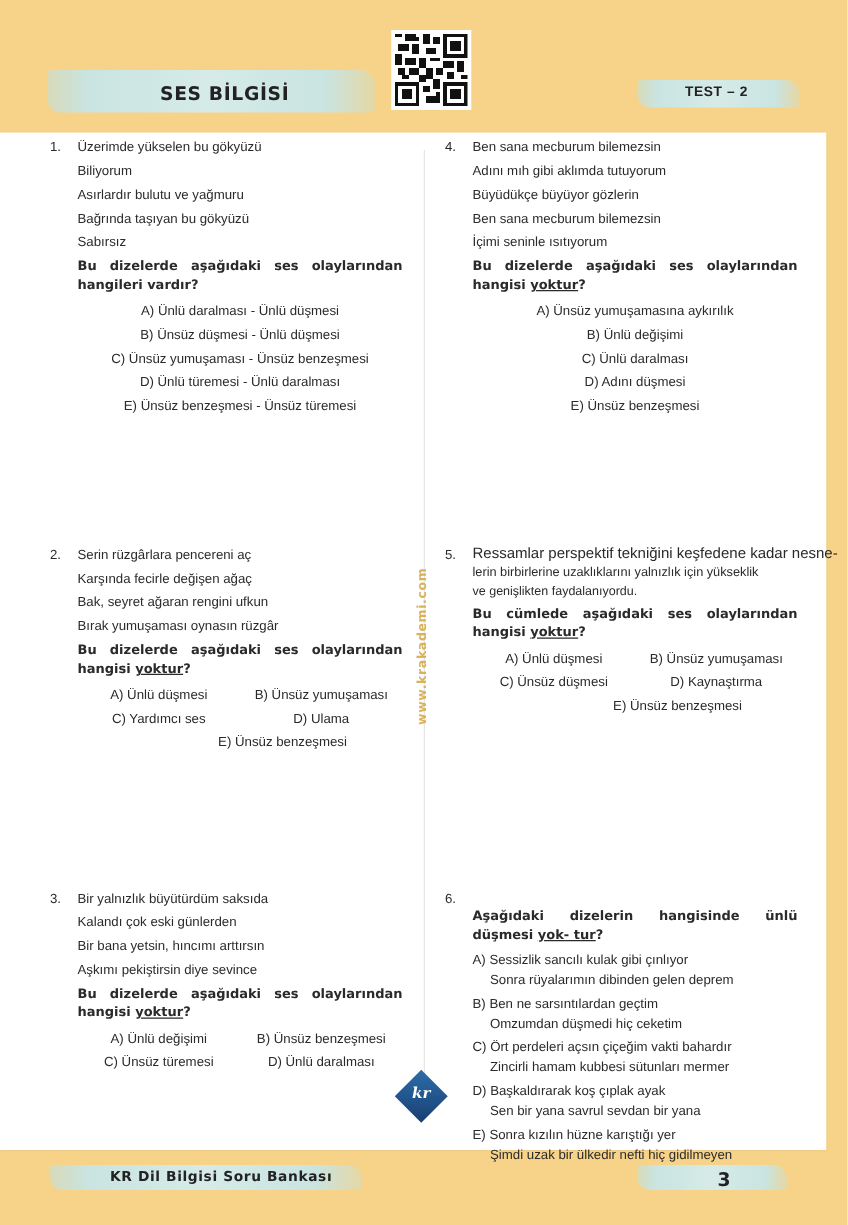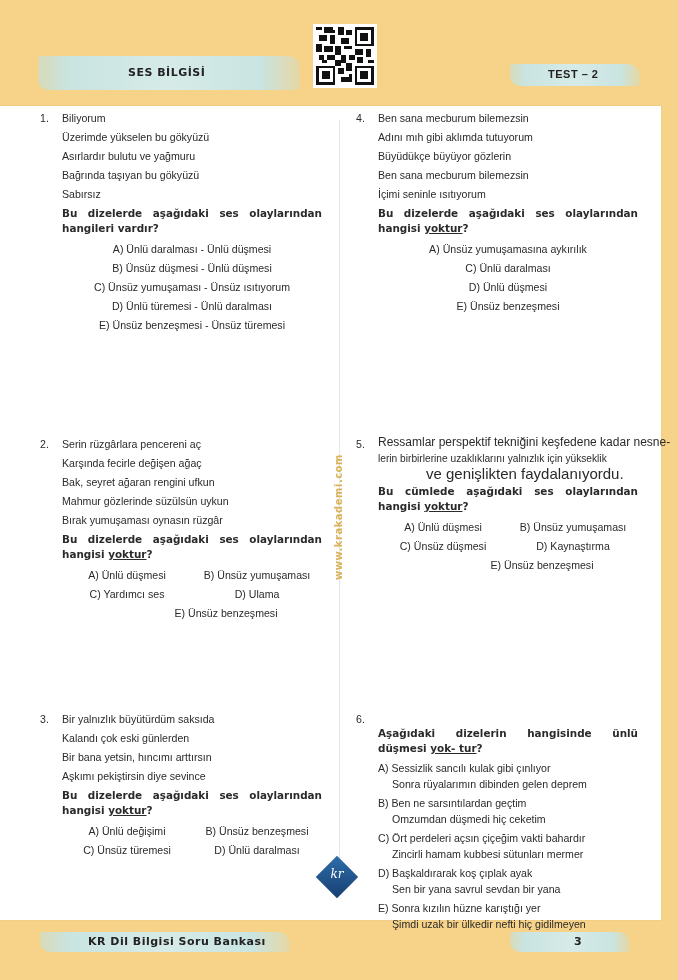--- a/index.html
+++ b/index.html
@@ -11,21 +11,21 @@
   }
   .brush {
     position: absolute;
     background: linear-gradient(90deg, rgba(190,225,222,0.55) 0%, #c9e4e1 12%, #d6ebe8 50%, #c9e4e1 85%, rgba(190,225,222,0.3) 100%);
     border-radius: 3px 12px 4px 10px;
   }
   .brush-text {
     position: absolute;
     font-family: "DejaVu Sans", sans-serif;
     font-weight: bold;
-    font-size: 11px;
+    font-size: 15px;
     color: #222;
     letter-spacing: 0.5px;
   }
   .qr {
     position: absolute; left: 313px; top: 24px; width: 64px; height: 64px;
     background: #fff; padding: 3px; box-sizing: border-box;
   }
   .qr svg { width: 100%; height: 100%; display: block; }
   .paper {
     position: absolute; left: 0; top: 106px; width: 661px; height: 814px;
@@ -60,21 +60,21 @@
     font-family: "DejaVu Sans", sans-serif; font-size: 10px; font-weight: bold;
     color: #d9b25a; letter-spacing: 0.5px; white-space: nowrap;
   }
   .logo {
     position: absolute; left: 322px; top: 862px; width: 30px; height: 30px;
     transform: rotate(45deg);
     background: linear-gradient(135deg, #2e6da8, #173f73);
   }
   .logo-text {
     position: absolute; left: 322px; top: 867px; width: 30px; text-align: center;
-    color: #fff; font-family: "DejaVu Serif", serif; font-size: 12px; font-style: italic; font-weight: normal;
+    color: #fff; font-family: "DejaVu Serif", serif; font-size: 12px; font-style: italic; font-weight: bold;
   }
 </style>
 </head>
 <body>
 
 <div class="brush" style="left:38px; top:56px; width:262px; height:34px;"></div>
 <div class="brush-text" style="left:128px; top:66px;">SES BİLGİSİ</div>
 
 <div class="qr">
   <svg viewBox="0 0 21 21" shape-rendering="crispEdges">
@@ -122,41 +122,40 @@
 <div class="brush" style="left:510px; top:64px; width:130px; height:22px;"></div>
 <div class="brush-text" style="left:548px; top:68px; font-family:'Liberation Sans',sans-serif; font-size:11px;">TEST – 2</div>
 
 <div class="paper"></div>
 <div class="divider"></div>
 <div class="site">www.krakademi.com</div>
 
 <div class="q" style="left:40px; top:109px; width:282px;">
   <span class="num">1.</span>
   <div class="body">
+    <span class="line">Üzerimde yükselen bu gökyüzü</span>
     <span class="line">Biliyorum</span>
-    <span class="line">Üzerimde yükselen bu gökyüzü</span>
     <span class="line">Asırlardır bulutu ve yağmuru</span>
     <span class="line">Bağrında taşıyan bu gökyüzü</span>
     <span class="line">Sabırsız</span>
     <div class="prompt">Bu dizelerde aşağıdaki ses olaylarından hangileri vardır?</div>
     <span class="opt">A) Ünlü daralması - Ünlü düşmesi</span>
     <span class="opt">B) Ünsüz düşmesi - Ünlü düşmesi</span>
-    <span class="opt">C) Ünsüz yumuşaması - Ünsüz ısıtıyorum</span>
+    <span class="opt">C) Ünsüz yumuşaması - Ünsüz benzeşmesi</span>
     <span class="opt">D) Ünlü türemesi - Ünlü daralması</span>
     <span class="opt">E) Ünsüz benzeşmesi - Ünsüz türemesi</span>
   </div>
 </div>
 
 <div class="q" style="left:40px; top:435px; width:282px;">
   <span class="num">2.</span>
   <div class="body">
     <span class="line">Serin rüzgârlara pencereni aç</span>
     <span class="line">Karşında fecirle değişen ağaç</span>
     <span class="line">Bak, seyret ağaran rengini ufkun</span>
-    <span class="line">Mahmur gözlerinde süzülsün uykun</span>
     <span class="line">Bırak yumuşaması oynasın rüzgâr</span>
     <div class="prompt"><span>Bu dizelerde aşağıdaki ses olaylarından hangisi</span> <u>yoktur</u><span>?</span></div>
     <div class="grid-opts">
       <span class="opt">A) Ünlü düşmesi</span>
       <span class="opt">B) Ünsüz yumuşaması</span>
       <span class="opt">C) Yardımcı ses</span>
       <span class="opt">D) Ulama</span>
       <span class="opt e">E) Ünsüz benzeşmesi</span>
     </div>
   </div>
@@ -182,32 +181,33 @@
 <div class="q" style="left:356px; top:109px; width:282px;">
   <span class="num">4.</span>
   <div class="body">
     <span class="line">Ben sana mecburum bilemezsin</span>
     <span class="line">Adını mıh gibi aklımda tutuyorum</span>
     <span class="line">Büyüdükçe büyüyor gözlerin</span>
     <span class="line">Ben sana mecburum bilemezsin</span>
     <span class="line">İçimi seninle ısıtıyorum</span>
     <div class="prompt"><span>Bu dizelerde aşağıdaki ses olaylarından hangisi</span> <u>yoktur</u><span>?</span></div>
     <span class="opt">A) Ünsüz yumuşamasına aykırılık</span>
+    <span class="opt">B) Ünlü değişimi</span>
     <span class="opt">C) Ünlü daralması</span>
-    <span class="opt">D) Ünlü düşmesi</span>
+    <span class="opt">D) Adını düşmesi</span>
     <span class="opt">E) Ünsüz benzeşmesi</span>
   </div>
 </div>
 
 <div class="q" style="left:356px; top:435px; width:282px;">
   <span class="num">5.</span>
   <div class="body" style="line-height:15.5px;">
     <span class="line" style="font-size:12px;">Ressamlar perspektif tekniğini keşfedene kadar nesne-</span>
     <span class="line" style="font-size:10.2px;">lerin birbirlerine uzaklıklarını yalnızlık için yükseklik</span>
-    <span class="line" style="font-size:15px;margin-left:48px;">ve genişlikten faydalanıyordu.</span>
+    <span class="line" style="font-size:10px;">ve genişlikten faydalanıyordu.</span>
     <div class="prompt"><span>Bu cümlede aşağıdaki ses olaylarından hangisi</span> <u>yoktur</u><span>?</span></div>
     <div class="grid-opts" style="line-height:19px;">
       <span class="opt">A) Ünlü düşmesi</span>
       <span class="opt">B) Ünsüz yumuşaması</span>
       <span class="opt">C) Ünsüz düşmesi</span>
       <span class="opt">D) Kaynaştırma</span>
       <span class="opt e">E) Ünsüz benzeşmesi</span>
     </div>
   </div>
 </div>

